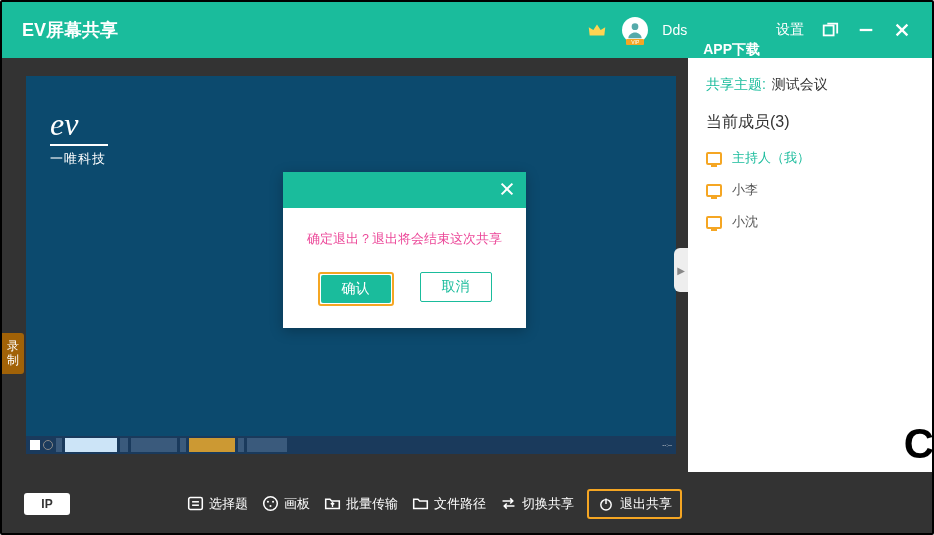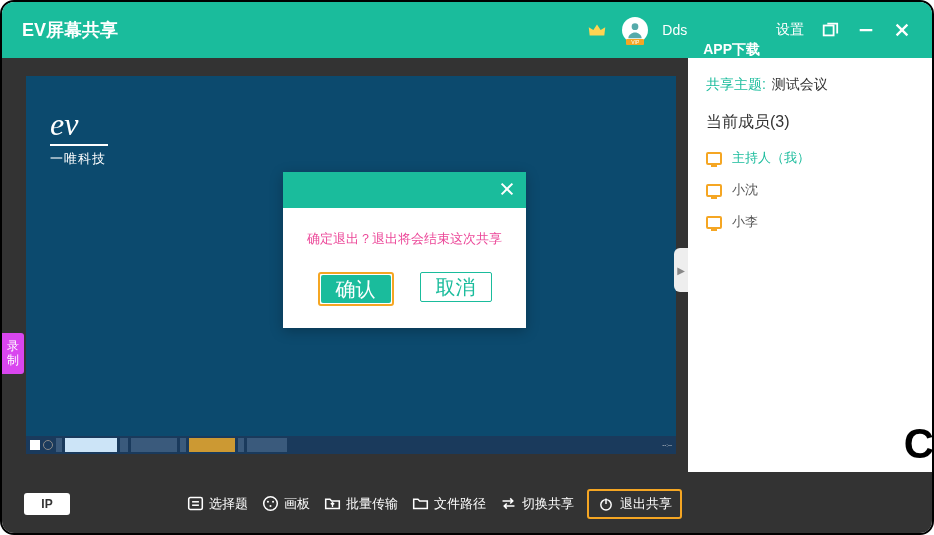--- a/index.html
+++ b/index.html
@@ -1,17 +1,17 @@
 <!DOCTYPE html>
 <html><head>
   <meta charset="utf-8">
   <style>
     * { margin: 0; padding: 0; box-sizing: border-box; }
     body { font-family: "Microsoft YaHei", sans-serif; background: #fff; width: 934px; height: 535px; overflow: hidden; }
-    .app-frame { width: 934px; height: 535px; border: 2px solid #000; border-radius: 14px; overflow: hidden; position: relative; background: #fff; }
+    .app-frame { width: 934px; height: 535px; border: 2px solid #000; border-radius: 2px; overflow: hidden; position: relative; background: #fff; }
     .header { height: 56px; background: #1abc9c; display: flex; align-items: center; padding: 0 20px; color: #fff; }
     .header-title { font-size: 18px; font-weight: bold; flex: 0 0 auto; }
     .header-spacer { flex: 1; }
     .header-crown { width: 22px; height: 22px; margin-right: 14px; }
     .header-avatar { width: 26px; height: 26px; border-radius: 50%; background: #fff; margin-right: 14px; display:flex; align-items:center; justify-content:center; position:relative; }
     .header-item { font-size: 14px; margin-right: 16px; cursor: pointer; }
     .header-item.bold { font-weight: bold; margin-top: 39px; }
     .header-icon { width: 20px; height: 20px; margin-right: 16px; cursor: pointer; display:flex; align-items:center; justify-content:center; }
     .header-icon:last-child { margin-right: 0; }
     
@@ -22,21 +22,21 @@
     .logo-script { font-size: 32px; font-style: italic; font-family: cursive; line-height: 1; }
     .logo-line { width: 58px; height: 1.5px; background: #fff; margin: 4px 0; }
     .logo-sub { font-size: 13px; letter-spacing: 1px; }
     .taskbar { position: absolute; bottom: 0; left: 0; right: 0; height: 18px; background: #1a3a5c; display:flex; align-items:center; padding: 0 4px; gap:3px; }
     .task-start { width: 10px; height: 10px; background: #fff; }
     .task-search { width: 10px; height: 10px; border:1px solid #888; border-radius:50%; }
     .task-btn { height: 14px; background:#3a5a7c; font-size:6px; color:#ddd; padding:0 3px; display:flex; align-items:center; }
     .task-spacer { flex:1; }
     .task-time { font-size: 6px; color: #ddd; }
     
-    .record-tab { position: absolute; left: 0; top: 275px; width: 22px; padding: 6px 2px; background: #d946ef; color: #fff; font-size: 12px; text-align: center; line-height: 1.2; border-radius: 0 3px 3px 0; cursor:pointer; }
+    .record-tab { position: absolute; left: 0; top: 275px; width: 22px; padding: 6px 2px; background: #a16207; color: #fff; font-size: 12px; text-align: center; line-height: 1.2; border-radius: 0 3px 3px 0; cursor:pointer; }
     
     .side-panel { width: 244px; background: #fff; padding: 18px 18px; position: relative; }
     .side-topic-row { font-size: 14px; margin-bottom: 18px; }
     .side-topic-label { color: #1abc9c; }
     .side-topic-val { color: #333; margin-left: 2px; }
     .side-members-title { font-size: 16px; color: #333; margin-bottom: 16px; }
     .member-row { display: flex; align-items: center; font-size: 13px; margin-bottom: 14px; cursor:default; }
     .member-row:last-child { margin-bottom: 0; }
     .member-icon { width: 16px; height: 13px; border: 2px solid; border-radius: 2px; margin-right: 10px; position: relative; }
     .member-icon::after { content:""; position:absolute; bottom:-4px; left:3px; width:6px; height:2px; background: currentColor; }
@@ -52,21 +52,21 @@
     .tool-btn { display: flex; align-items: center; color: #fff; font-size: 13px; cursor: pointer; gap: 5px; }
     .tool-btn .ticon { width: 18px; height: 18px; display:flex; align-items:center; justify-content:center; }
     .exit-btn { border: 2px solid #f5a623; border-radius: 3px; padding: 4px 8px; }
     
     .dialog { position: absolute; left: 281px; top: 170px; width: 243px; background: #fff; box-shadow: 0 3px 12px rgba(0,0,0,0.25); }
     .dialog-header { height: 36px; background: #1abc9c; display:flex; align-items:center; justify-content:flex-end; padding: 0 10px; }
     .dialog-close { color: #fff; font-size: 20px; cursor:pointer; line-height:1; }
     .dialog-body { padding: 22px 18px 22px 18px; }
     .dialog-msg { font-size: 13px; color: #ec4899; text-align: center; margin-bottom: 24px; }
     .dialog-buttons { display:flex; justify-content: center; gap: 26px; }
-    .dlg-btn { width: 72px; height: 30px; display:flex; align-items:center; justify-content:center; font-size: 20px; cursor:pointer; border-radius: 2px; }
+    .dlg-btn { width: 72px; height: 30px; display:flex; align-items:center; justify-content:center; font-size: 14px; cursor:pointer; border-radius: 2px; }
     .dlg-confirm-wrap { border: 2.5px solid #f5a623; border-radius: 3px; padding: 1px; }
     .dlg-confirm { background: #1abc9c; color: #fff; width: 70px; height: 28px; }
     .dlg-cancel { background: #fff; color: #1abc9c; border: 1px solid #1abc9c; }
     
     .side-c { position: absolute; right: -2px; bottom: 68px; font-size: 42px; font-weight: bold; color: #000; line-height:1; }
   </style>
 </head>
 <body>
 
 <div class="app-frame">
@@ -139,25 +139,25 @@
         <span class="side-topic-label">共享主题:</span>
         <span class="side-topic-val">测试会议</span>
       </div>
       <div class="side-members-title">当前成员(3)</div>
       <div class="member-row">
         <div class="member-icon host"></div>
         <div class="member-name host">主持人（我）</div>
       </div>
       <div class="member-row">
         <div class="member-icon other"></div>
-        <div class="member-name other">小沈</div>
+        <div class="member-name other">小李</div>
       </div>
       <div class="member-row">
         <div class="member-icon other"></div>
-        <div class="member-name other">小李</div>
+        <div class="member-name other">小沈</div>
       </div>
     </div>
   </div>
 
   <div class="bottom-bar">
     <div class="ip-badge">IP</div>
     <div class="bottom-spacer1"></div>
     <div class="tool-btn">
       <span class="ticon">
           <svg viewBox="0 0 20 20" width="17" height="17">

